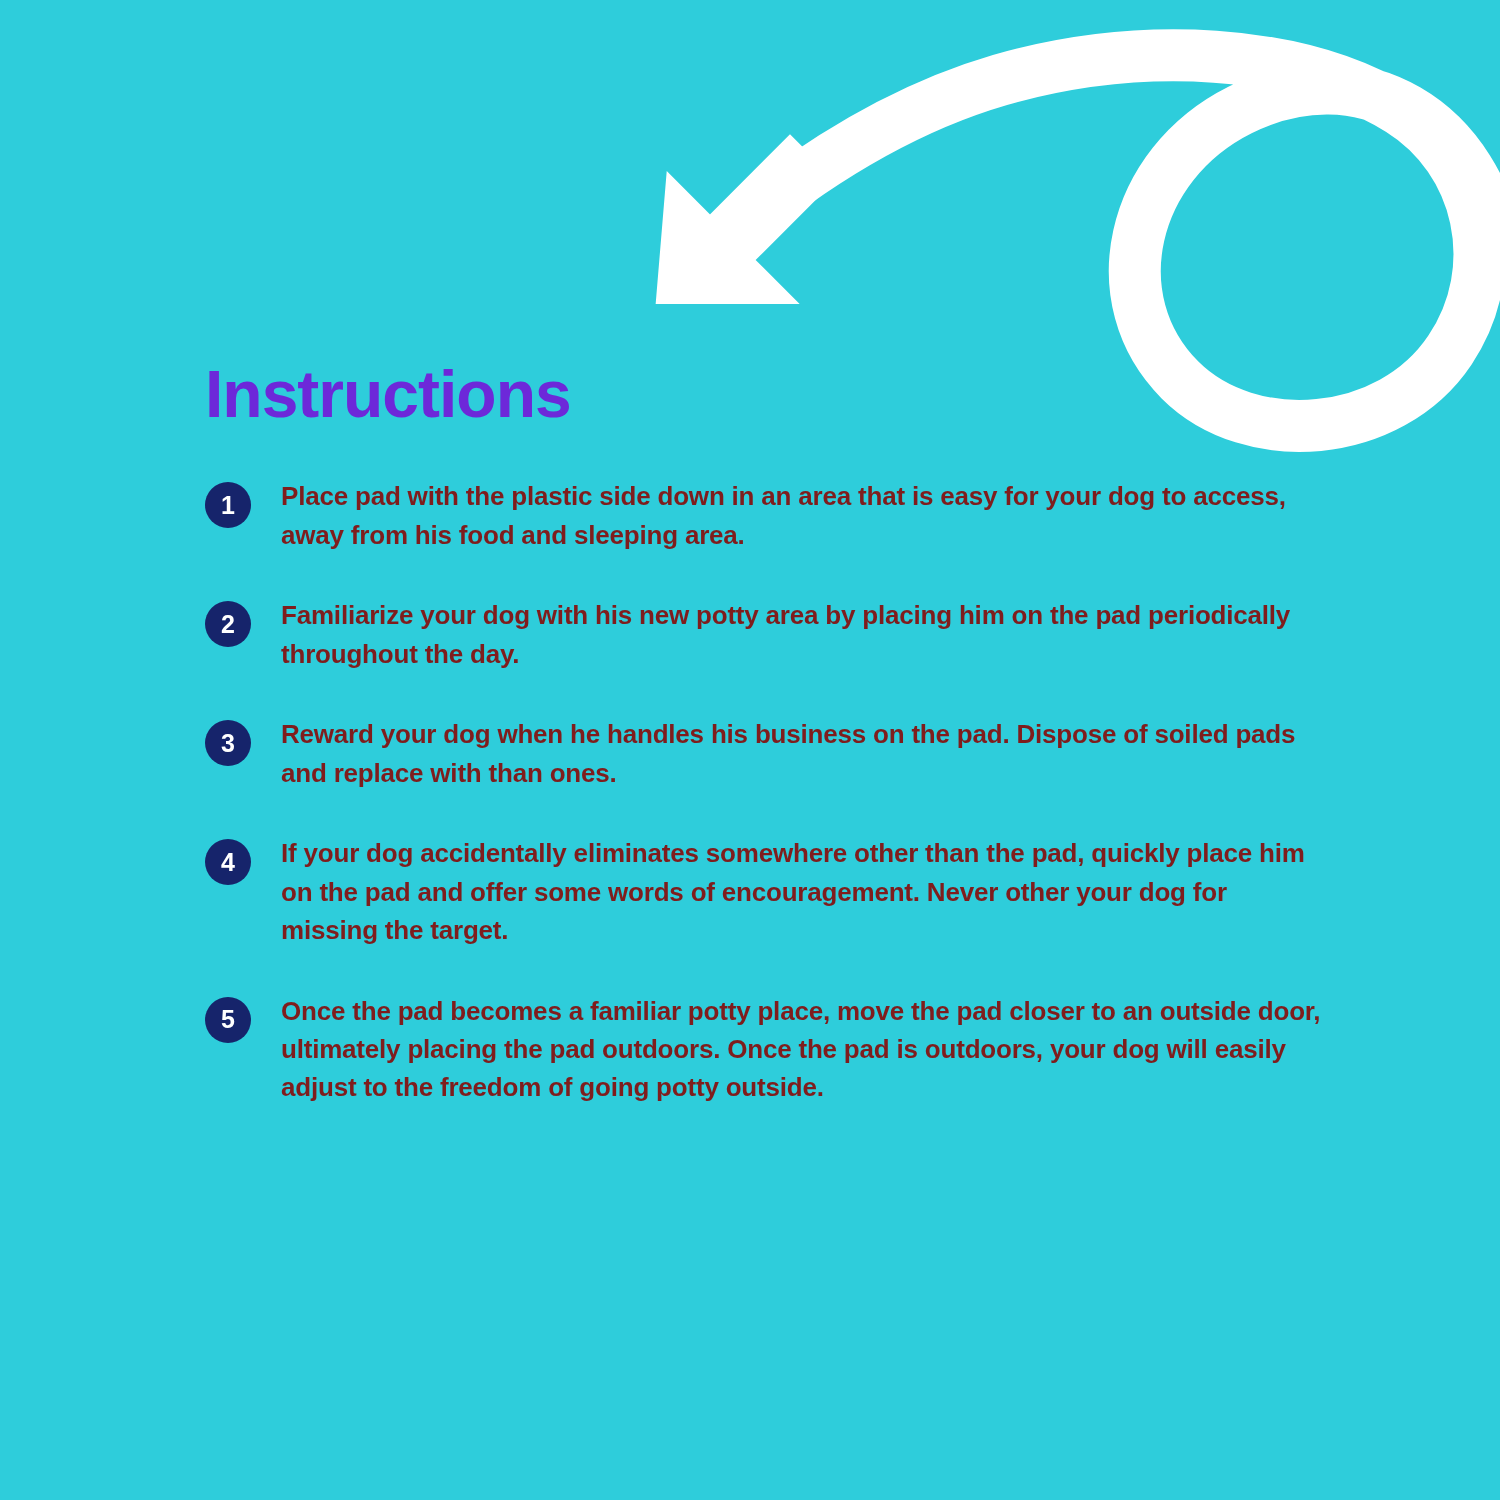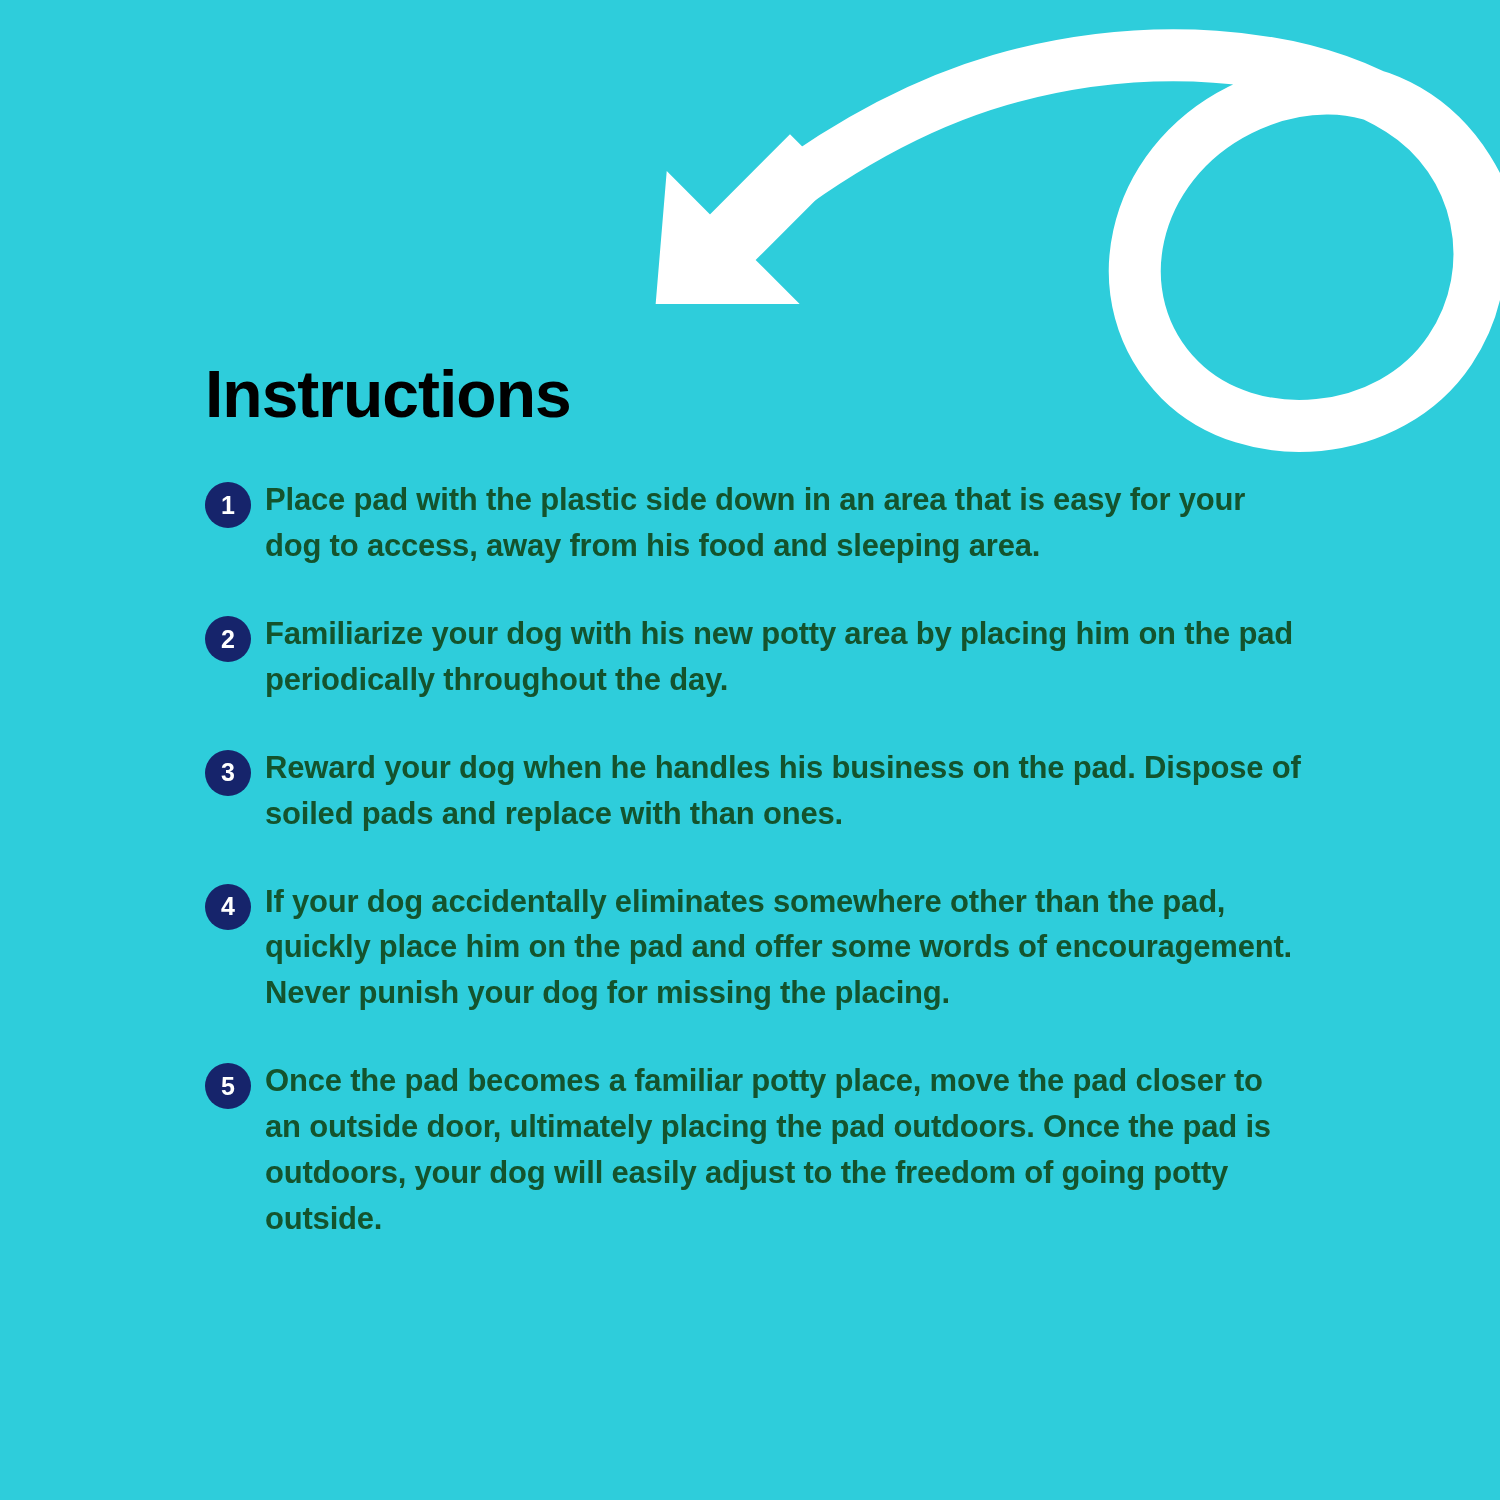--- a/index.html
+++ b/index.html
@@ -31,21 +31,21 @@
   }
   .content {
     position: absolute;
     left: 205px;
     top: 360px;
     width: 1130px;
   }
   .title {
     font-size: 66px;
     font-weight: bold;
-    color: #000000;
+    color: #6d28d9;
     letter-spacing: -1px;
     margin: 0 0 48px 0;
     line-height: 1.05;
   }
   .steps {
     list-style: none;
     margin: 0;
     padding: 0;
   }
   .step {
@@ -64,23 +64,23 @@
     background: #16246B;
     color: #ffffff;
     font-size: 25px;
     font-weight: bold;
     display: flex;
     align-items: center;
     justify-content: center;
     margin-top: 5px;
   }
   .step-text {
-    margin-left: 14px;
-    color: #14532d;
-    font-size: 31px;
+    margin-left: 30px;
+    color: #7f1d1d;
+    font-size: 26px;
     line-height: 1.48;
     font-weight: bold;
     letter-spacing: -0.2px;
     max-width: 1040px;
   }
 </style>
 </head>
 <body>
 
 <div class="page">
@@ -103,21 +103,21 @@
       <li class="step">
         <span class="badge">2</span>
         <span class="step-text">Familiarize your dog with his new potty area by placing him on the pad periodically throughout the day.</span>
       </li>
       <li class="step">
         <span class="badge">3</span>
         <span class="step-text">Reward your dog when he handles his business on the pad. Dispose of soiled pads and replace with than ones.</span>
       </li>
       <li class="step">
         <span class="badge">4</span>
-        <span class="step-text">If your dog accidentally eliminates somewhere other than the pad, quickly place him on the pad and offer some words of encouragement. Never punish your dog for missing the placing.</span>
+        <span class="step-text">If your dog accidentally eliminates somewhere other than the pad, quickly place him on the pad and offer some words of encouragement. Never other your dog for missing the target.</span>
       </li>
       <li class="step">
         <span class="badge">5</span>
         <span class="step-text">Once the pad becomes a familiar potty place, move the pad closer to an outside door, ultimately placing the pad outdoors. Once the pad is outdoors, your dog will easily adjust to the freedom of going potty outside.</span>
       </li>
     </ol>
   </div>
 </div>
 
 </body></html>

